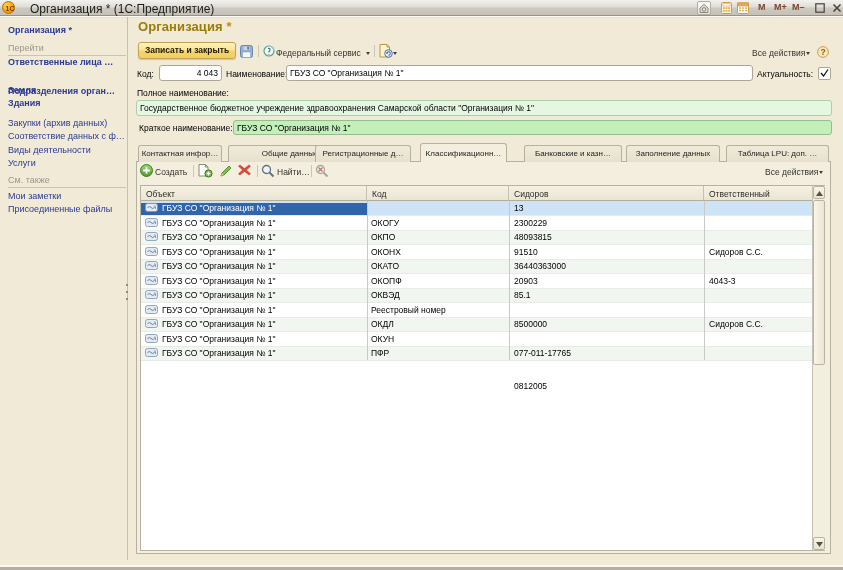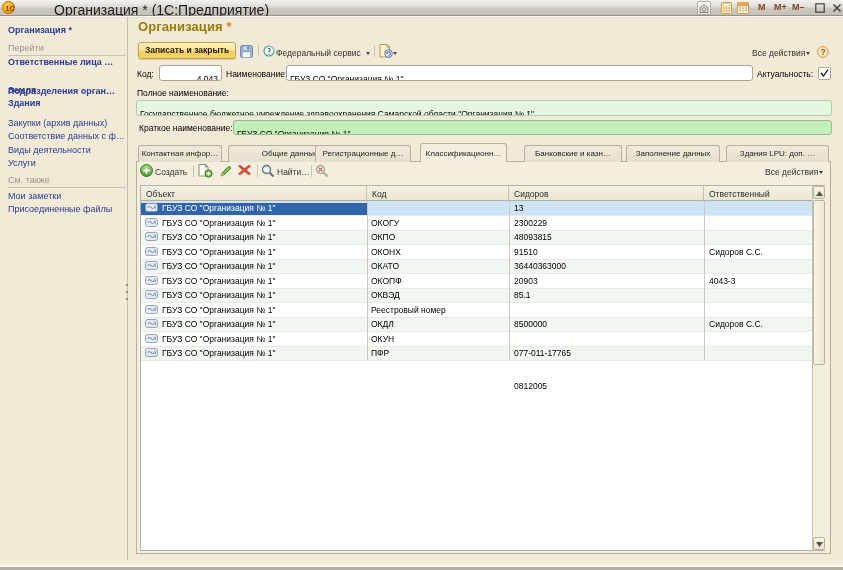--- a/index.html
+++ b/index.html
@@ -4,21 +4,21 @@
 <style>
 * { margin:0; padding:0; box-sizing:border-box; }
 html,body { width:843px; height:570px; overflow:hidden; }
 body { font-family:"Liberation Sans", sans-serif; font-size:8.5px; color:#000; background:#f0ead7; position:relative; }
 .abs { position:absolute; }
 
 
 #titlebar { position:absolute; left:0; top:0; width:843px; height:16px;
   background:linear-gradient(#f3f2f0 0%, #e0ddd7 45%, #cdc9c1 55%, #c5c1b9 100%);
   border-bottom:1px solid #96928a; }
-#titlebar .ttext { position:absolute; left:30px; top:2px; font-size:14px; color:#1c1c1c;margin-left:24px; }
+#titlebar .ttext { position:absolute; left:30px; top:2px; font-size:12px; color:#1c1c1c; }
 #logo1c { position:absolute; left:2px; top:1px; width:13px; height:13px; border-radius:50%;
   background:radial-gradient(circle at 35% 30%, #ffd34e, #f59a00 70%, #d97b00);
   border:1px solid #b96e00; }
 #logo1c span { position:absolute; left:2.5px; top:2.5px; font-size:7px; color:#7c3c00; font-weight:bold; }
 .wbtn { position:absolute; top:1px; height:13px; color:#7c442a; font-weight:bold; font-size:9px; line-height:13px; }
 
 
 #sidebar { position:absolute; left:0; top:0; width:126px; height:560px; overflow:hidden; }
 .navhdr { position:absolute; color:#9b968a; font-size:9px; }
 .navlink { position:absolute; color:#2b3a94; white-space:nowrap; font-size:9px; }
@@ -35,21 +35,21 @@
   background:linear-gradient(#fdf3bd, #fbe292 48%, #f6d36c 52%, #f3cf62);
   border:1px solid #c2a353; border-radius:3px; text-align:center;
   font-weight:bold; font-size:8.5px; line-height:15px; color:#211a00;
   box-shadow:0 1px 1px rgba(190,160,80,0.5); }
 .tbsep { position:absolute; width:1px; background:#cac5b5; }
 .ticon { position:absolute; }
 .menutext { position:absolute; color:#33322e; font-size:8.5px; }
 .arr { display:inline-block; width:0; height:0; border-left:2.5px solid transparent; border-right:2.5px solid transparent; border-top:3.5px solid #44423a; vertical-align:1px; }
 
 
-.inp { position:absolute; background:#fff; border:1px solid #aba794; border-radius:3px; font-size:8.5px; padding:8px 3px 0 3px; white-space:nowrap; overflow:hidden; }
+.inp { position:absolute; background:#fff; border:1px solid #aba794; border-radius:3px; font-size:8.5px; padding:2px 3px 0 3px; white-space:nowrap; overflow:hidden; }
 .lbl { position:absolute; color:#000; font-size:8.5px; white-space:nowrap; }
 
 
 .tab { position:absolute; top:145px; height:17px; background:linear-gradient(#f0ebd9,#e6e1cd); border:1px solid #b6b19e; border-bottom:none; border-radius:3px 3px 0 0; text-align:center; font-size:8px; color:#222; line-height:16px; white-space:nowrap; overflow:hidden; }
 .tab.active { top:143px; height:19px; background:#f3eedd; line-height:19px; z-index:5; }
 
 #tabpanel { position:absolute; left:136px; top:161px; width:695px; height:393px; background:#f3eedd; border:1px solid #b6b19e; }
 
 
 #gridbox { position:absolute; left:140px; top:185px; width:685px; height:366px; background:#fff; border:1px solid #b7b2a0; }
@@ -184,21 +184,21 @@
 <div class="lbl" style="left:139px; top:123px;">Краткое наименование:</div>
 <div class="inp" style="left:233px; top:120px; width:599px; height:15px; background:#c3efbb; border-color:#95bd8d;">ГБУЗ СО "Организация № 1"</div>
 
 <div id="tabpanel"></div>
 <div class="tab" style="left:138px; width:84px;">Контактная инфор…</div>
 <div class="tab" style="left:228px; width:100px;padding-left:24px;">Общие данные</div>
 <div class="tab" style="left:315px; width:96px;">Регистрационные д…</div>
 <div class="tab active" style="left:420px; width:87px;">Классификационн…</div>
 <div class="tab" style="left:524px; width:98px;">Банковские и казн…</div>
 <div class="tab" style="left:626px; width:94px;">Заполнение данных</div>
-<div class="tab" style="left:726px; width:103px;">Здания LPU: доп. …</div>
+<div class="tab" style="left:726px; width:103px;">Таблица LPU: доп. …</div>
 
 <div class="ticon" id="ic-create" style="left:140px; top:164px;"><svg width="13" height="13" viewBox="0 0 13 13">
       <circle cx="6.5" cy="6.5" r="6" fill="url(#gg)" stroke="#3f7d24"></circle>
       <defs>
         <linearGradient id="gg" x1="0" y1="0" x2="0" y2="1">
           <stop offset="0" stop-color="#9ed674"></stop>
           <stop offset="1" stop-color="#4e9a2e"></stop>
         </linearGradient>
       </defs>
       <path d="M6.5 3.2 L6.5 9.8 M3.2 6.5 L9.8 6.5" stroke="#fff" stroke-width="1.8"></path>

